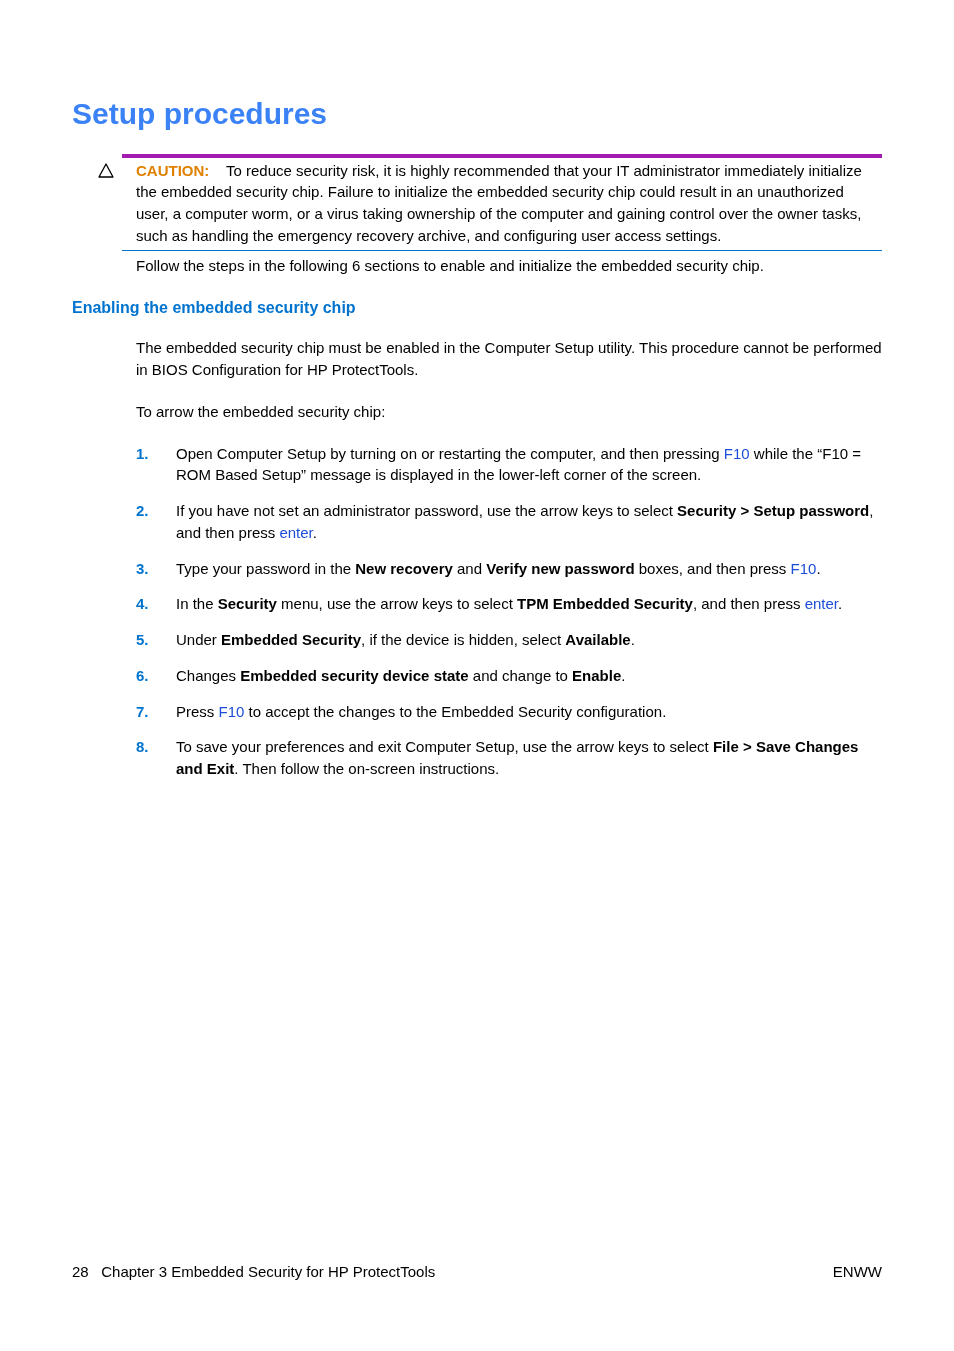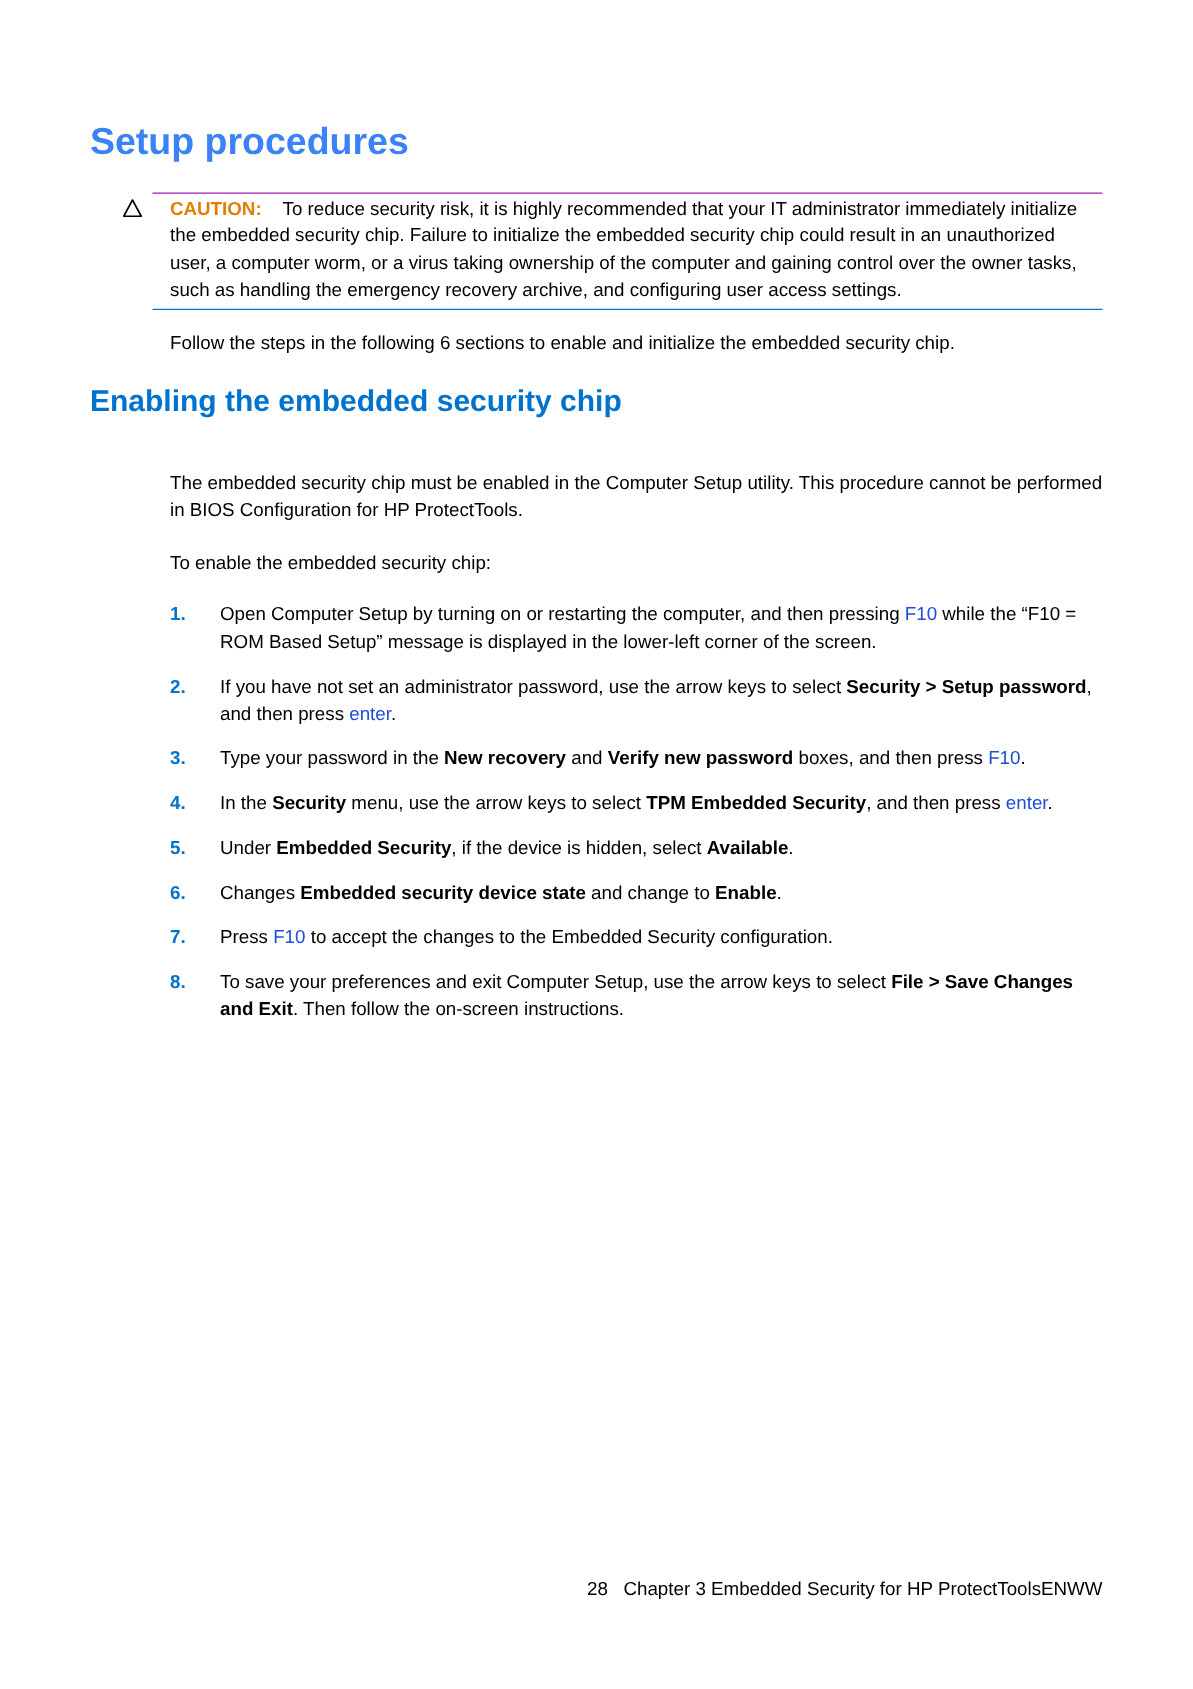--- a/index.html
+++ b/index.html
@@ -19,25 +19,25 @@
       padding: 92px 72px 0 72px;
     }
     .h1 {
       font-size: 30px;
       font-weight: bold;
       color: #3b82f6;
       margin-bottom: 18px;
     }
     .caution-box {
       margin-left: 50px;
-      border-top: 1px solid #a21caf;
+      border-top: 4px solid #a21caf;
       border-bottom: 1px solid #0073cf;
       padding: 2px 0 3px 0;
       position: relative;
-      margin-bottom: 16px;
+      margin-bottom: 4px;
     }
     .caution-icon {
       position: absolute;
       left: -24px;
       top: 4px;
       width: 16px;
       height: 16px;
     }
     .caution-icon svg {
       width: 16px;
@@ -49,24 +49,24 @@
     }
     .caution-label {
       color: #e08000;
       font-weight: bold;
     }
     .para {
       margin-left: 64px;
       margin-bottom: 20px;
     }
     .h2 {
-      font-size: 24px;
+      font-size: 16px;
       font-weight: bold;
       color: #0073cf;
-      margin-bottom: 36px;
+      margin-bottom: 18px;
     }
     .ol {
       margin-left: 64px;
       list-style: none;
       counter-reset: none;
     }
     .ol-item {
       display: flex;
       margin-bottom: 14px;
     }
@@ -84,21 +84,21 @@
     }
     .link {
       color: #1d4ed8;
     }
     .footer {
       position: absolute;
       bottom: 68px;
       left: 72px;
       right: 72px;
       display: flex;
-      justify-content: flex-end;
+      justify-content: space-between;
       font-size: 15px;
     }
   </style>
 </head>
 <body>
 
 <h1 class="h1">Setup procedures</h1>
 
 <div class="caution-box">
   <span class="caution-icon">
@@ -111,21 +111,21 @@
     <span>&nbsp;&nbsp;&nbsp;</span><span>To reduce security risk, it is highly recommended that your IT administrator immediately initialize the embedded security chip. Failure to initialize the embedded security chip could result in an unauthorized user, a computer worm, or a virus taking ownership of the computer and gaining control over the owner tasks, such as handling the emergency recovery archive, and configuring user access settings.</span>
   </div>
 </div>
 
 <p class="para">Follow the steps in the following 6 sections to enable and initialize the embedded security chip.</p>
 
 <h2 class="h2">Enabling the embedded security chip</h2>
 
 <p class="para">The embedded security chip must be enabled in the Computer Setup utility. This procedure cannot be performed in BIOS Configuration for HP ProtectTools.</p>
 
-<p class="para">To enable the embedded security chip:</p>
+<p class="para">To arrow the embedded security chip:</p>
 
 <ol class="ol">
   <li class="ol-item">
     <span class="ol-num">1.</span>
     <span class="ol-body"><span>Open Computer Setup by turning on or restarting the computer, and then pressing </span><span class="link">F10</span><span> while the “F10 = ROM Based Setup” message is displayed in the lower-left corner of the screen.</span></span>
   </li>
   <li class="ol-item">
     <span class="ol-num">2.</span>
     <span class="ol-body"><span>If you have not set an administrator password, use the arrow keys to select </span><span class="bold">Security &gt; Setup password</span><span>, and then press </span><span class="link">enter</span><span>.</span></span>
   </li>

